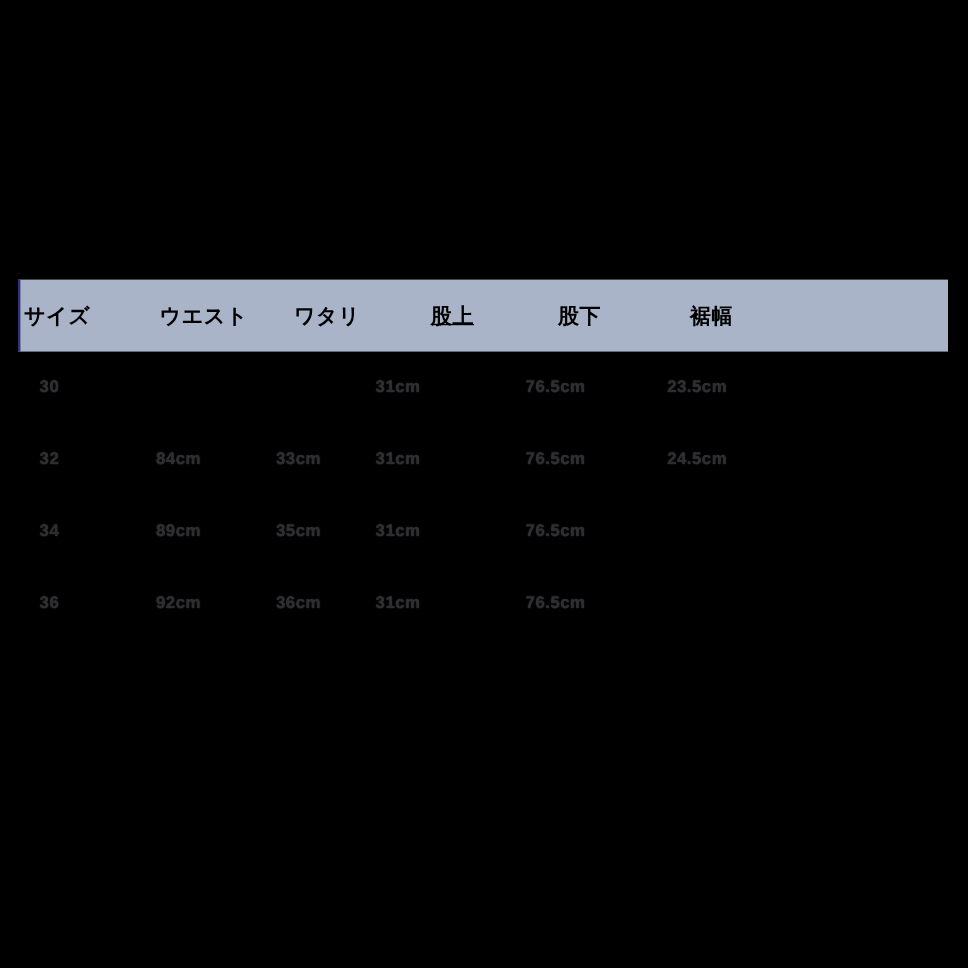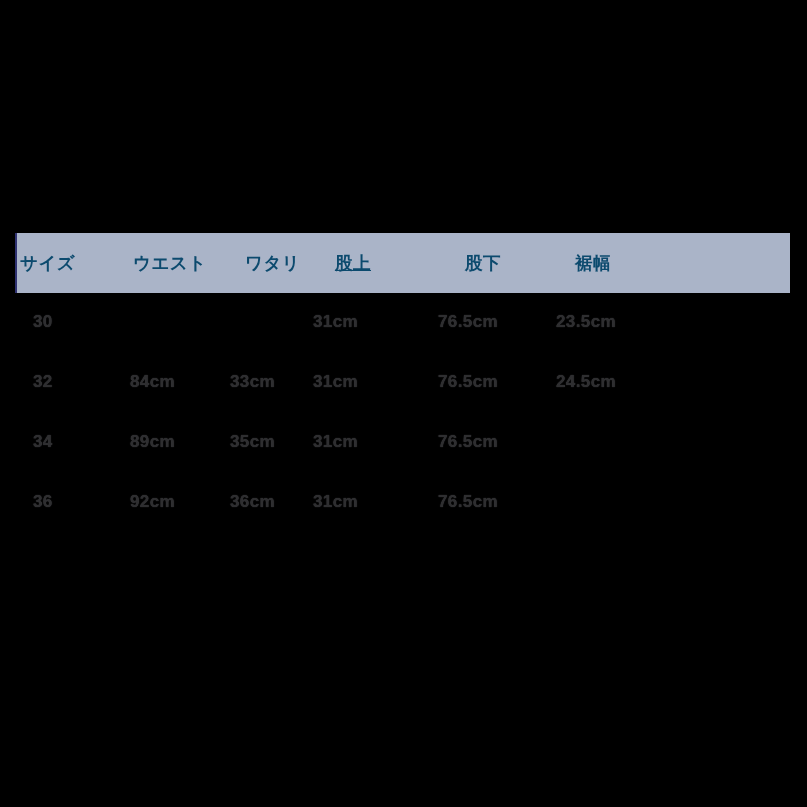--- a/index.html
+++ b/index.html
@@ -40,52 +40,52 @@
     top: 0px;
     width: 2px;
     height: 60px;
     background: #2f3272;
   }
   .header-cell {
     position: absolute;
     top: 0;
     height: 52px;
     line-height: 60px;
-    color: #0c4a6e;
+    color: #000000;
     font-size: 17.5px;
     font-weight: bold;
     letter-spacing: 0.5px;
     white-space: nowrap;
   }
 
   
   .data-row {
     position: absolute;
     left: 0;
     width: 807px;
     height: 60px;
   }
   .data-cell {
     position: absolute;
     top: 0;
     height: 60px;
     line-height: 60px;
     color: #2e2e30;
-    font-size: 17px;
+    font-size: 14px;
     font-weight: bold;
     letter-spacing: 0.4px;
     white-space: nowrap;
     text-shadow: 0 0 1px #4a4a4e;
   }
 
   
   .h-c0 { left: 5px;   }
   .h-c1 { left: 118px; }
   .h-c2 { left: 230px; }
-  .h-c3 { left: 320px; text-decoration: underline; }
+  .h-c3 { left: 344px; text-decoration: underline; }
   .h-c4 { left: 450px; }
   .h-c5 { left: 560px; }
 
   
   .d-c0 { left: 33px;  }
   .d-c1 { left: 130px; }
   .d-c2 { left: 230px; }
   .d-c3 { left: 313px; }
   .d-c4 { left: 438px; }
   .d-c5 { left: 556px; }

